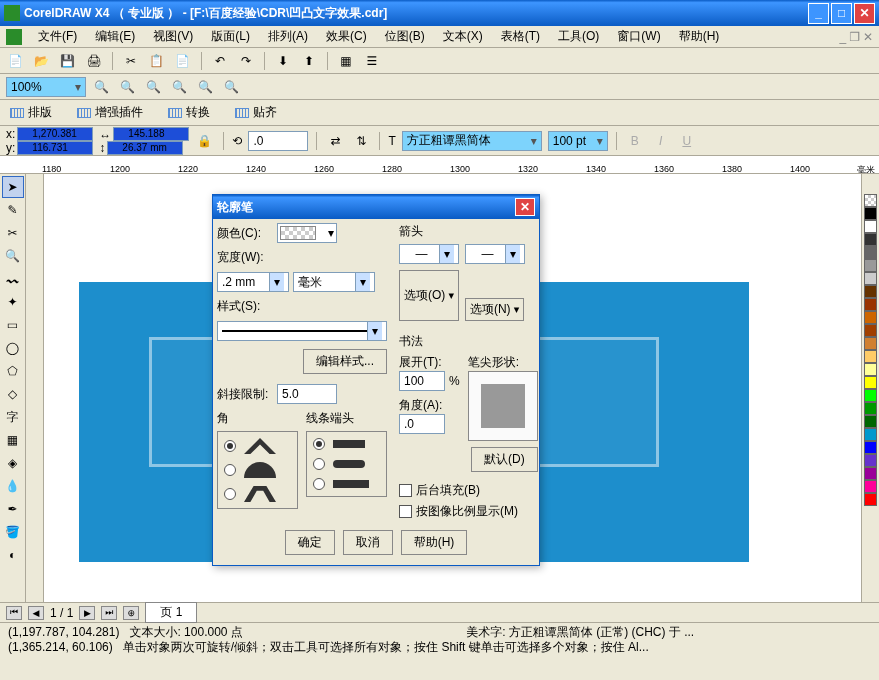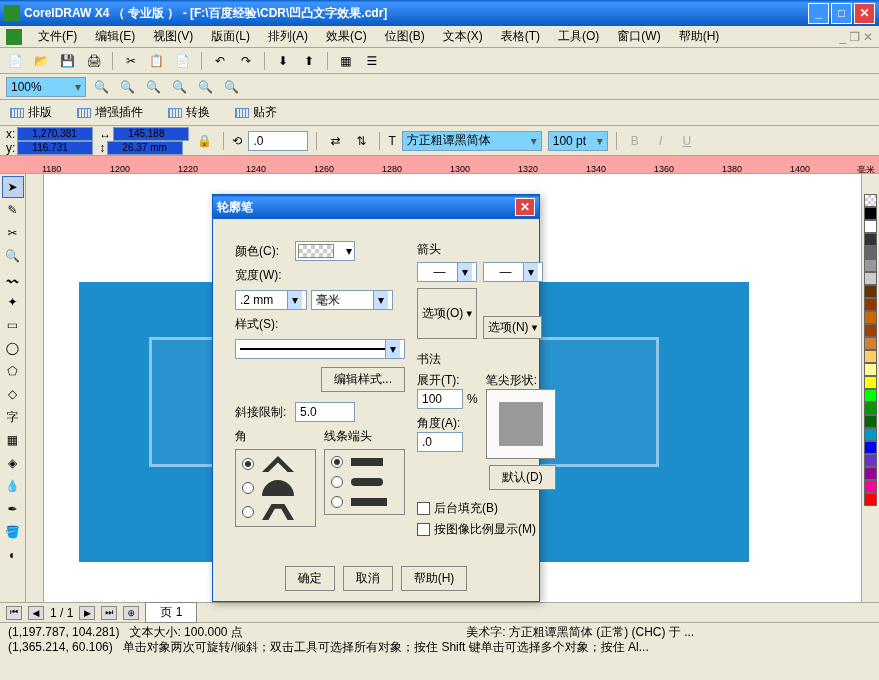--- a/index.html
+++ b/index.html
@@ -27,21 +27,21 @@
 
 .tabs-row { background: #ece9d8; height: 26px; display: flex; align-items: center; padding: 0 6px; gap: 17px; border-bottom: 1px solid #aca899; }
 .tab-item { display: flex; align-items: center; gap: 4px; padding: 2px 4px; }
 .tab-icon { width: 14px; height: 10px; border: 1px solid #5a8fd6; background: repeating-linear-gradient(to right, #5a8fd6, #5a8fd6 1px, transparent 1px, transparent 3px); }
 
 .property-bar { background: #ece9d8; height: 30px; display: flex; align-items: center; padding: 0 6px; gap: 6px; border-bottom: 1px solid #aca899; }
 .coord-box { display: flex; flex-direction: column; font-size: 10px; }
 .coord-line { display: flex; align-items: center; gap: 2px; }
 .coord-input { border: 1px solid #7f9db9; background: #1d4ed8; width: 76px; height: 14px; padding: 0 14px; font-size: 10px; }
 
-.ruler-h { background: #fca5a5; height: 18px; display: flex; padding-left: 31px; border-bottom: 1px solid #aca899; font-size: 9px; position: relative; overflow: hidden; }
+.ruler-h { background: #ffffff; height: 18px; display: flex; padding-left: 31px; border-bottom: 1px solid #aca899; font-size: 9px; position: relative; overflow: hidden; }
 .ruler-tick { position: absolute; top: 8px; font-size: 9px; }
 
 .workspace { display: flex; height: 428px; position: relative; }
 .toolbox { width: 26px; background: #ece9d8; border-right: 1px solid #aca899; display: flex; flex-direction: column; align-items: center; padding-top: 2px; gap: 1px; }
 .tool { width: 22px; height: 22px; display: flex; align-items: center; justify-content: center; cursor: default; }
 .tool.active { background: #c1d2ee; border: 1px solid #316ac5; }
 
 .ruler-v { width: 18px; background: #ece9d8; border-right: 1px solid #aca899; font-size: 9px; }
 
 .canvas-area { flex: 1; background: white; position: relative; overflow: hidden; }
@@ -54,21 +54,21 @@
 
 .page-nav { background: #ece9d8; height: 20px; display: flex; align-items: center; padding: 0 6px; gap: 6px; border-top: 1px solid #aca899; font-size: 11px; }
 .nav-btn { width: 16px; height: 14px; border: 1px solid #888; background: #ddd; display: flex; align-items: center; justify-content: center; font-size: 9px; }
 
 .status-bar { background: #ece9d8; height: 34px; padding: 2px 8px; border-top: 1px solid #aca899; font-size: 11px; line-height: 15px; }
 
 
 .dialog { position: absolute; left: 212px; top: 194px; width: 328px; background: #ece9d8; border: 1px solid #0a5bc4; box-shadow: 2px 2px 8px rgba(0,0,0,0.3); z-index: 100; }
 .dialog-titlebar { background: linear-gradient(to bottom, #0a5bc4, #3d95ff 10%, #0a5bc4); height: 24px; display: flex; align-items: center; padding: 0 4px; color: white; font-weight: bold; }
 .dialog-close { width: 20px; height: 18px; background: #e04343; border: 1px solid #fff; margin-left: auto; display: flex; align-items: center; justify-content: center; }
-.dialog-body { padding: 22px; display: flex; gap: 12px; }
+.dialog-body { padding: 4px; display: flex; gap: 12px; }
 .dialog-left { flex: 1; }
 .dialog-right { flex: 1; }
 .field-row { display: flex; align-items: center; margin-bottom: 6px; gap: 4px; }
 .field-label { min-width: 56px; }
 .color-btn { border: 1px solid #7f9db9; background: white; width: 60px; height: 20px; display: flex; align-items: center; padding: 2px; }
 .color-chip { width: 36px; height: 14px; background: repeating-conic-gradient(#ccc 0% 25%, #fff 0% 50%) 0 0/8px 8px; border: 1px solid #888; }
 .dlg-combo { border: 1px solid #7f9db9; background: white; height: 20px; display: flex; align-items: center; padding: 0 4px; }
 .dlg-combo-arrow { margin-left: auto; background: #c8e0ff; width: 15px; height: 18px; display: flex; align-items: center; justify-content: center; border-left: 1px solid #7f9db9; }
 .btn { border: 1px solid #888; background: #ece9d8; padding: 3px 12px; cursor: default; }
 .fieldset-label { margin-bottom: 4px; }

